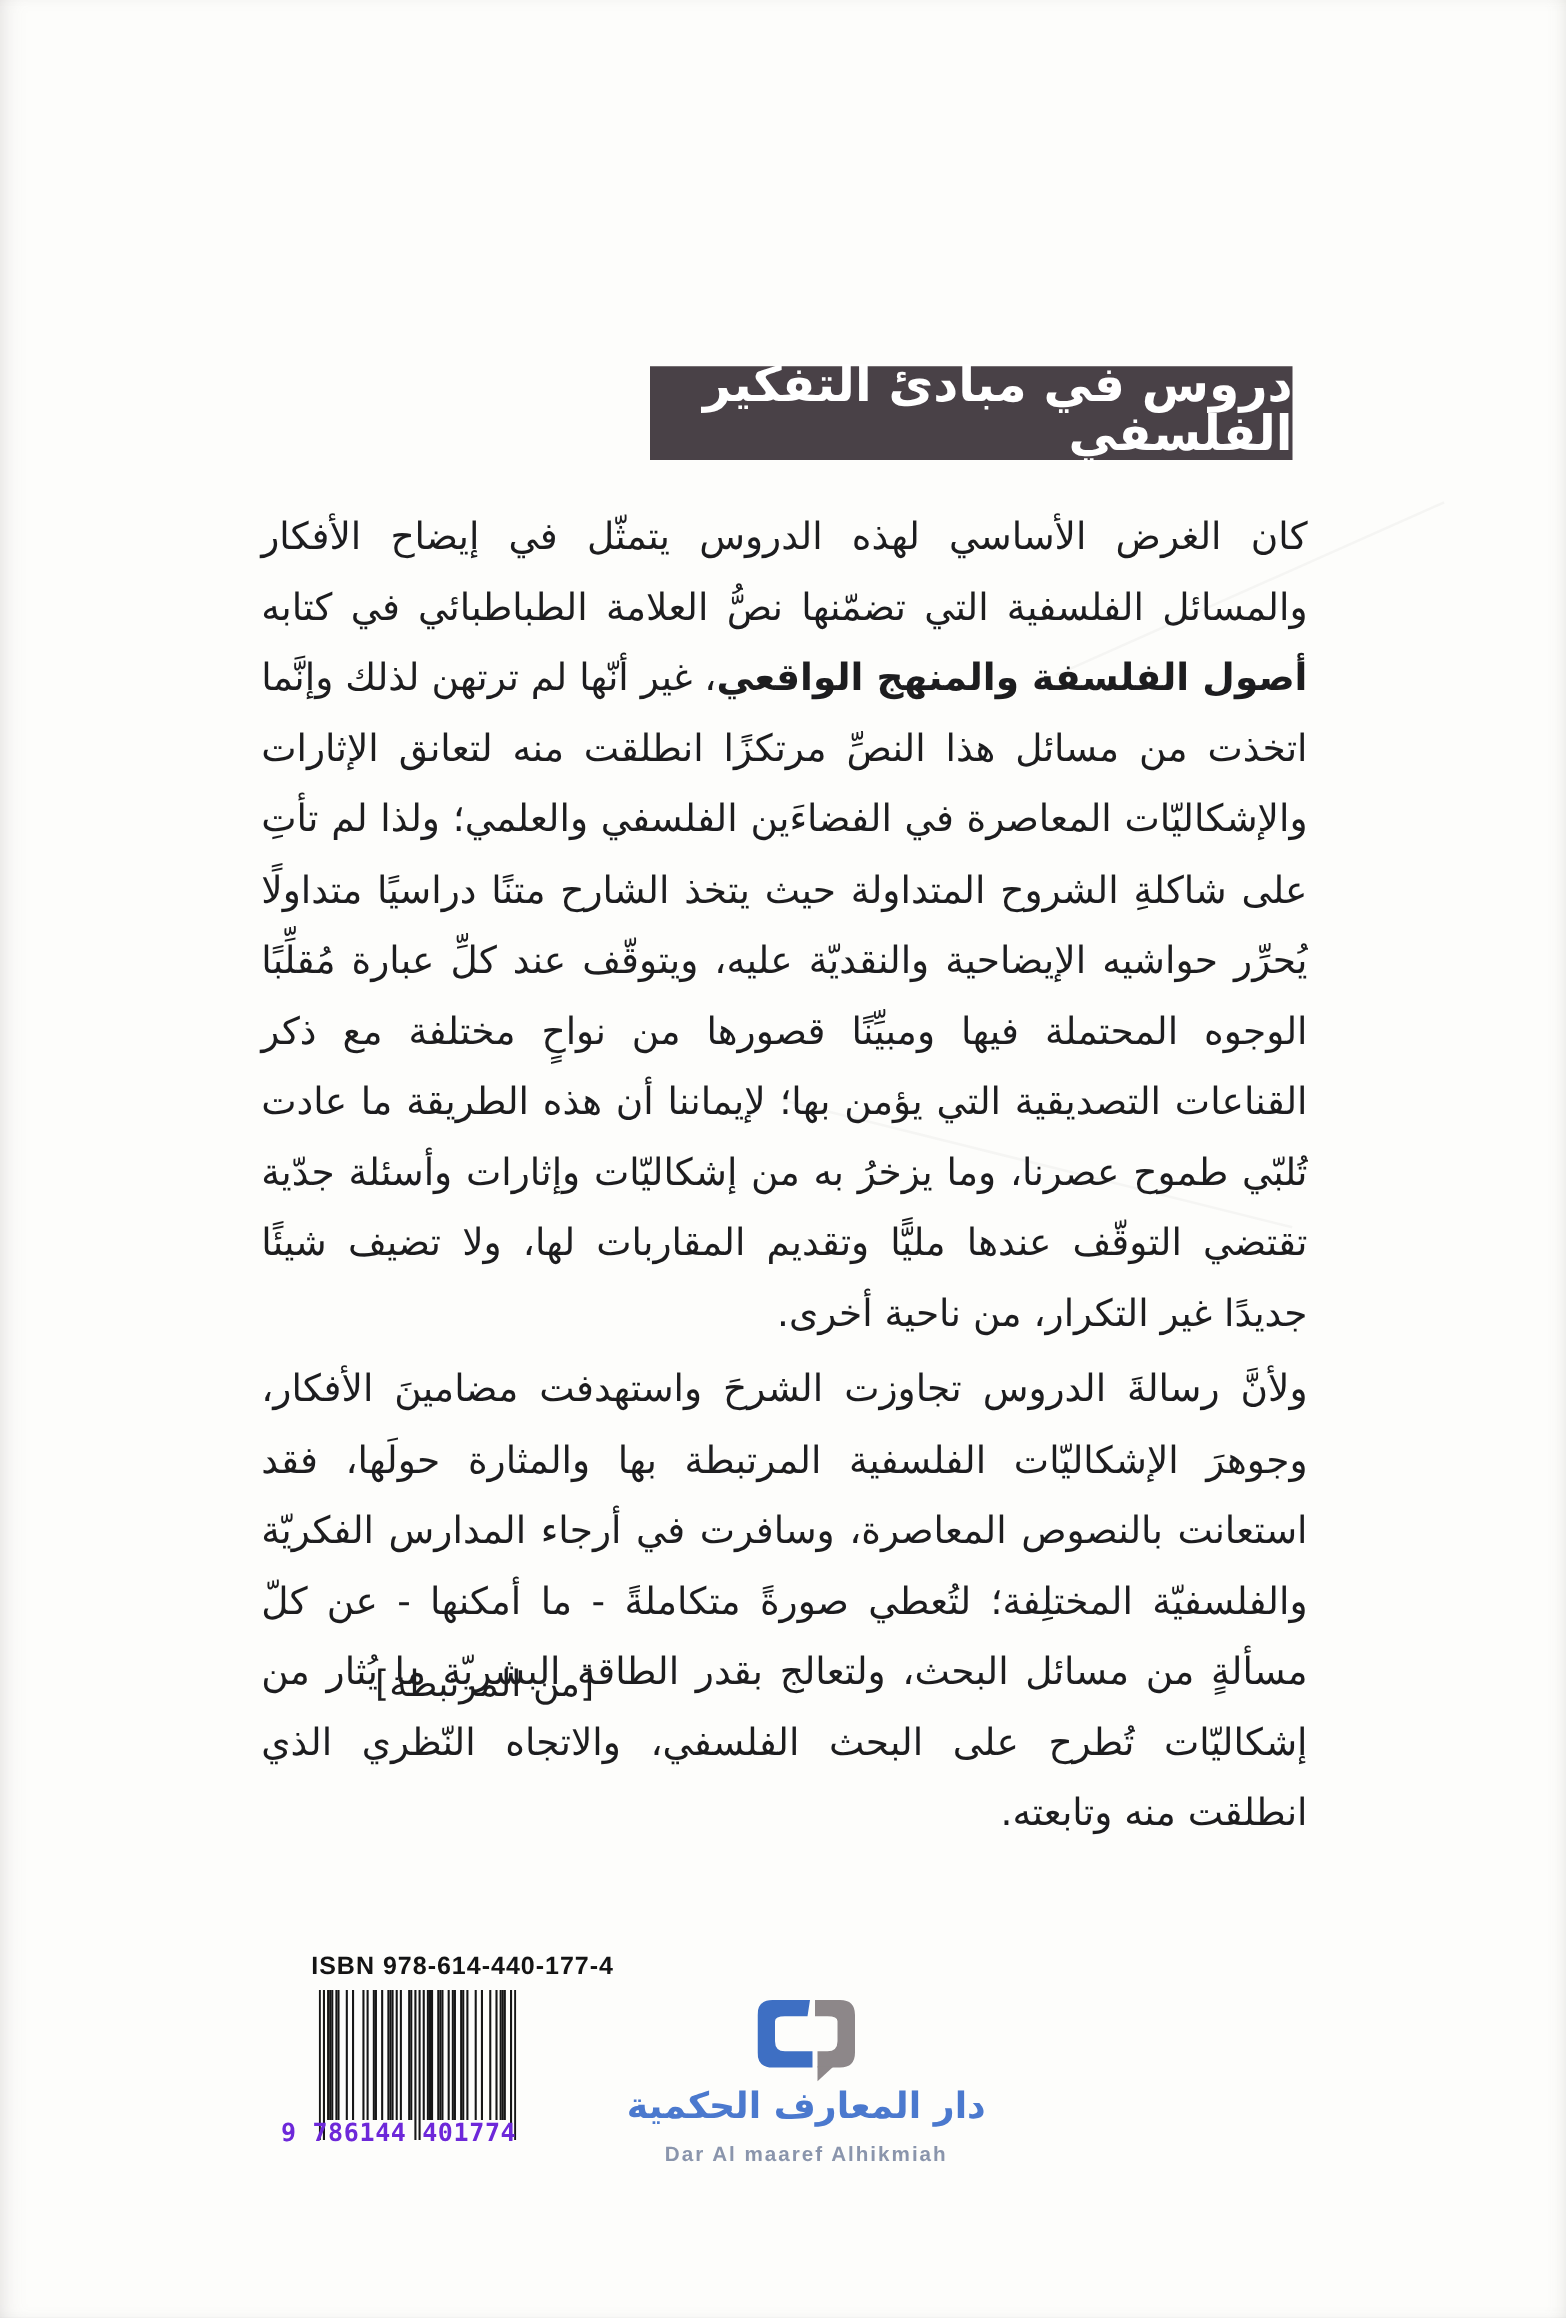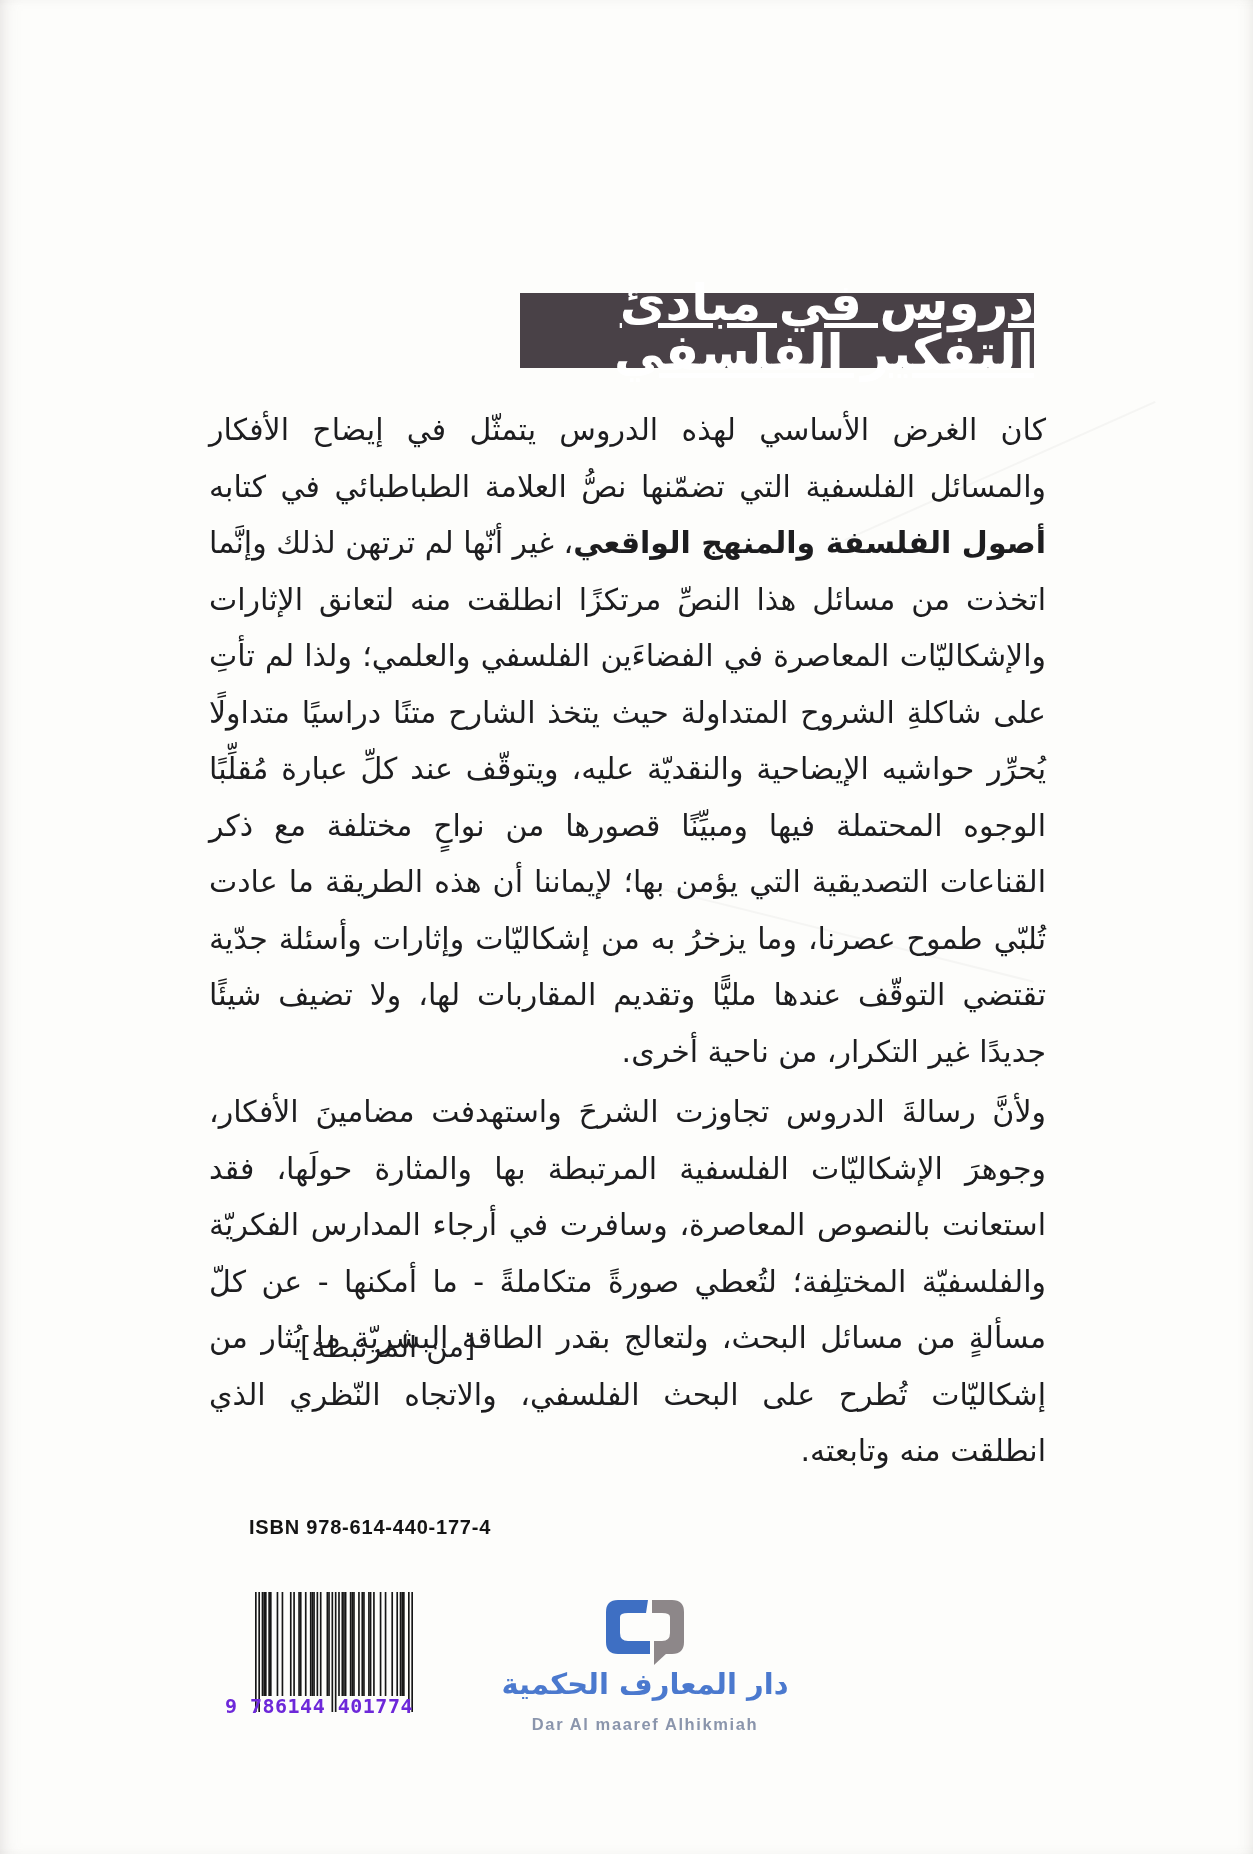--- a/index.html
+++ b/index.html
@@ -23,39 +23,39 @@
   .crease1 { width: 340px; height: 2px; left: 830px; top: 470px; transform: rotate(-24deg); }
   .crease2 { width: 420px; height: 2px; left: 620px; top: 930px; transform: rotate(14deg); }
 
   .title-box {
     position: absolute; left: 520px; top: 293px; width: 514px; height: 75px;
     background: #494147;
     display: flex; align-items: center; justify-content: center;
     direction: rtl;
   }
   .title-box span {
-    color: #ffffff; font-size: 50px; font-weight: bold;
-    letter-spacing: 0; line-height: 1; padding-bottom: 6px; text-decoration: underline;
+    color: #ffffff; font-size: 39px; font-weight: bold;
+    letter-spacing: 0; line-height: 1; padding-bottom: 6px;
   }
 
   .blurb {
     position: absolute; left: 205px; top: 398px; width: 845px;
     direction: rtl; text-align: justify;
     color: #1d1d1f; font-size: 30px; line-height: 56.5px;
   }
   .blurb p { margin: 4px; }
   .blurb .ref-book { font-weight: bold; }
 
   .attribution {
     position: absolute; left: 300px; top: 1330px;
     direction: rtl; color: #1d1d1f; font-size: 29px;
   }
 
   .isbn-label {
-    position: absolute; left: 249px; top: 1516px;
+    position: absolute; left: 249px; top: 1562px;
     font-family: "Liberation Sans", sans-serif;
     font-size: 20px; font-weight: bold; color: #141414; letter-spacing: .8px;
     white-space: nowrap;
   }
   .barcode {
     position: absolute; left: 255px; top: 1592px; width: 158px; height: 120px;
   }
   .barcode-digits {
     position: absolute; left: 217px; top: 1694px; width: 196px;
     font-family: "DejaVu Sans Mono", monospace;

